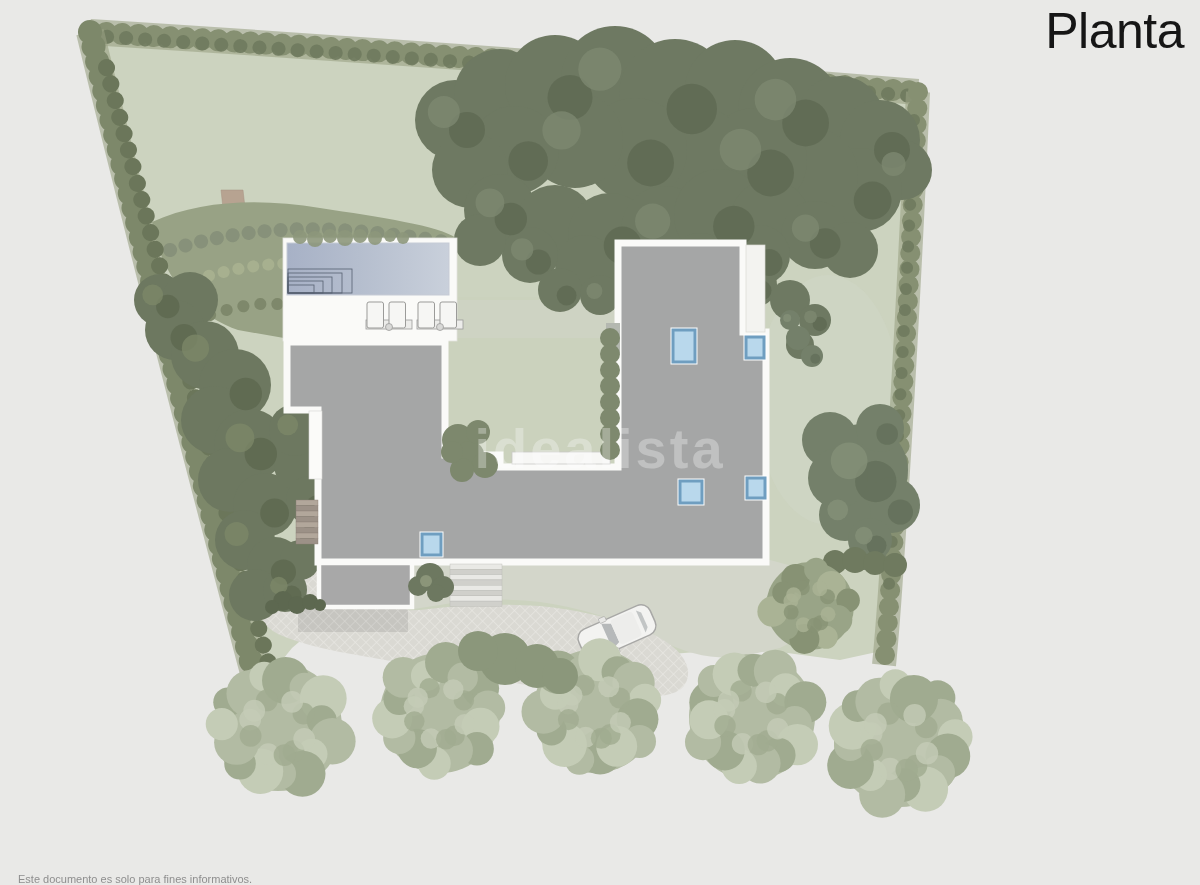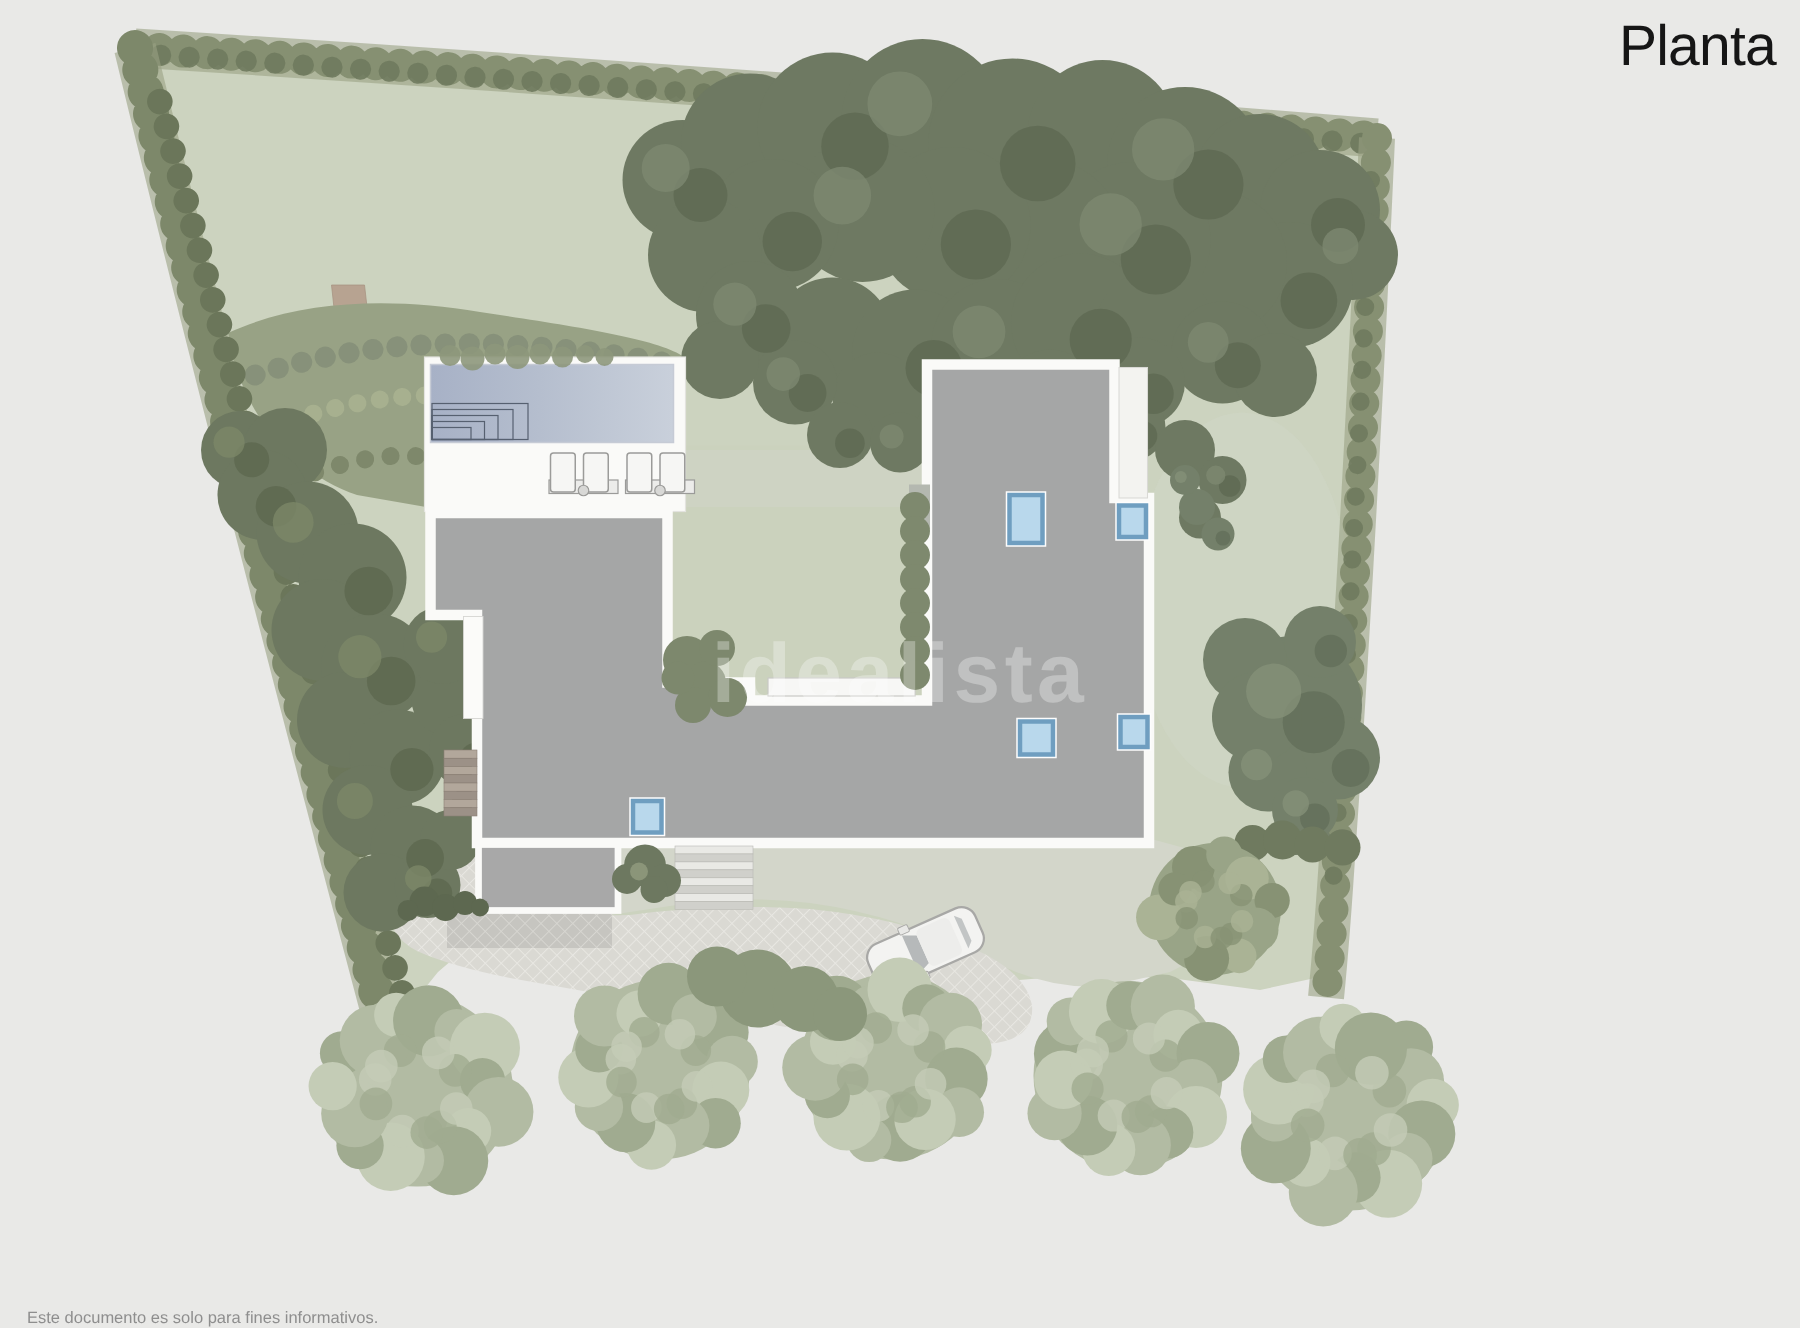--- a/index.html
+++ b/index.html
@@ -4,21 +4,21 @@
 <style>
   :root{
     --c-title:#161616; --c-footer:#8e8e8e; --c-bg:#e9e9e7;
   }
   html,body{margin:0;padding:0;}
   body{background:var(--c-bg);font-family:"Liberation Sans",sans-serif;}
   .stage{position:relative;width:1200px;height:885px;overflow:hidden;background:var(--c-bg);}
   .plan-svg{position:absolute;left:0;top:0;}
   .title{
     position:absolute;top:6px;right:16px;text-align:left;
-    font-size:38px;line-height:51px;letter-spacing:-0.5px;
+    font-size:50px;line-height:51px;letter-spacing:-0.5px;
     color:var(--c-title);font-weight:400;
   }
   .footer{
     position:absolute;left:18px;top:832px;
     font-size:11px;line-height:15px;color:var(--c-footer);margin-top:40px;
   }
 </style>
 </head>
 <body>
 

